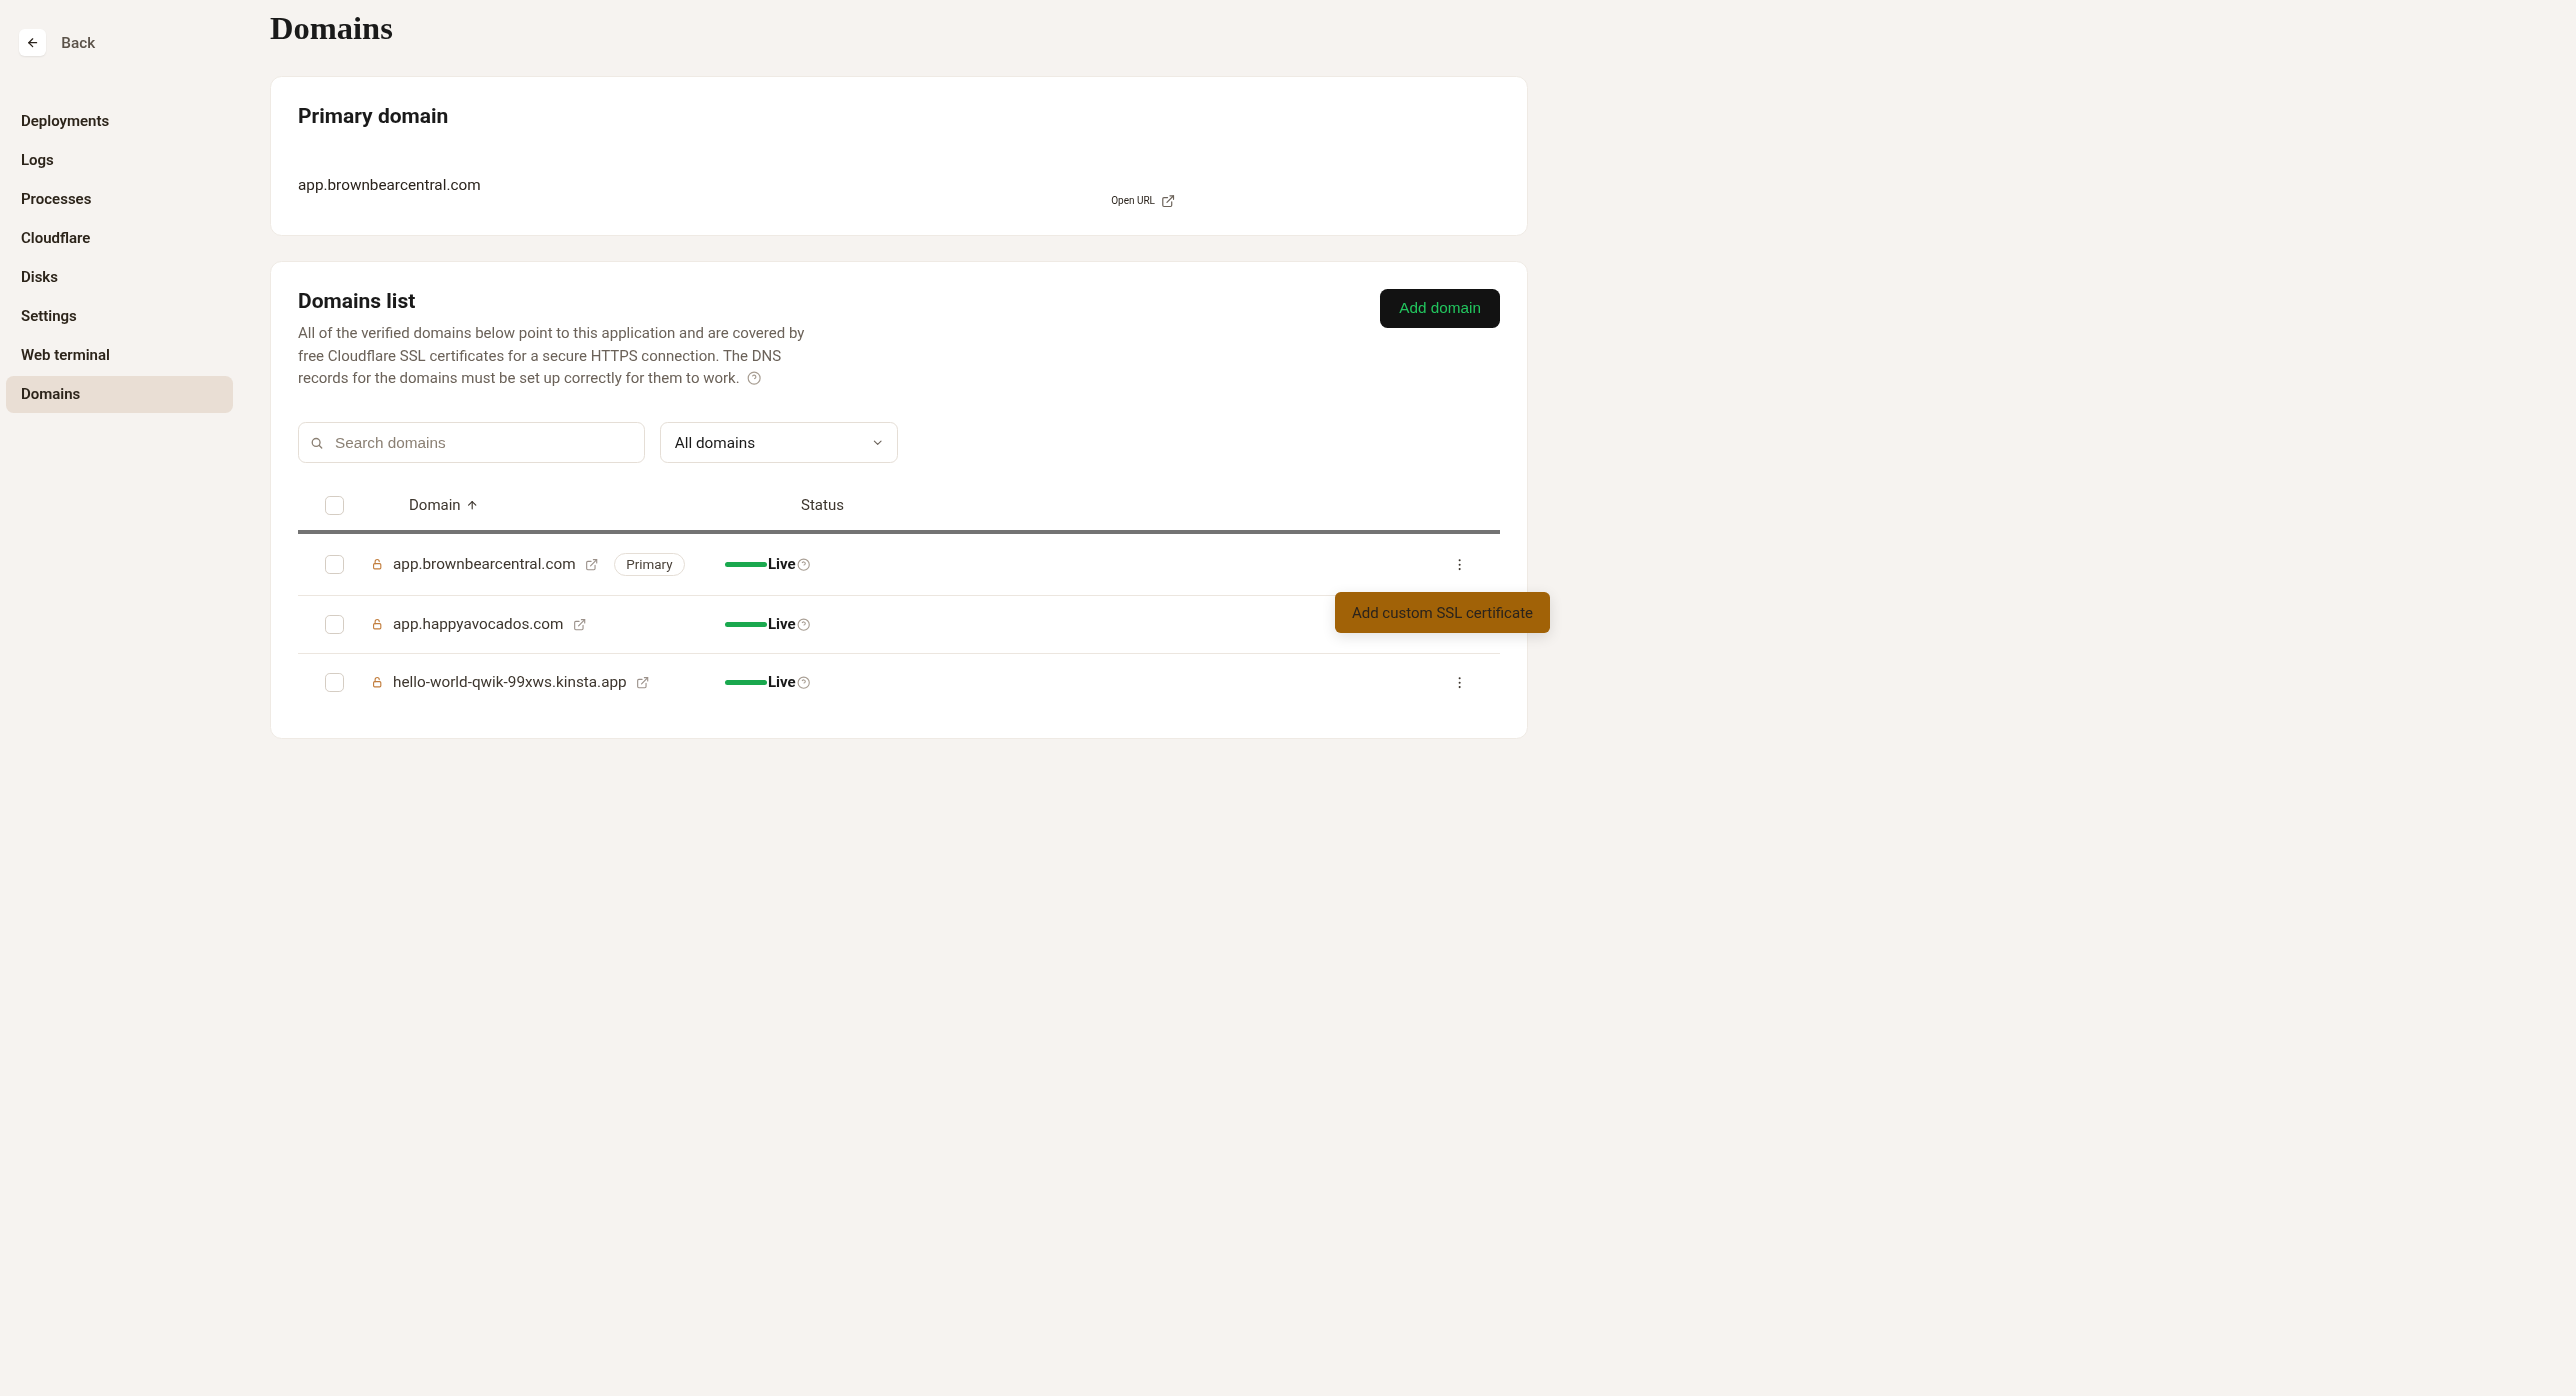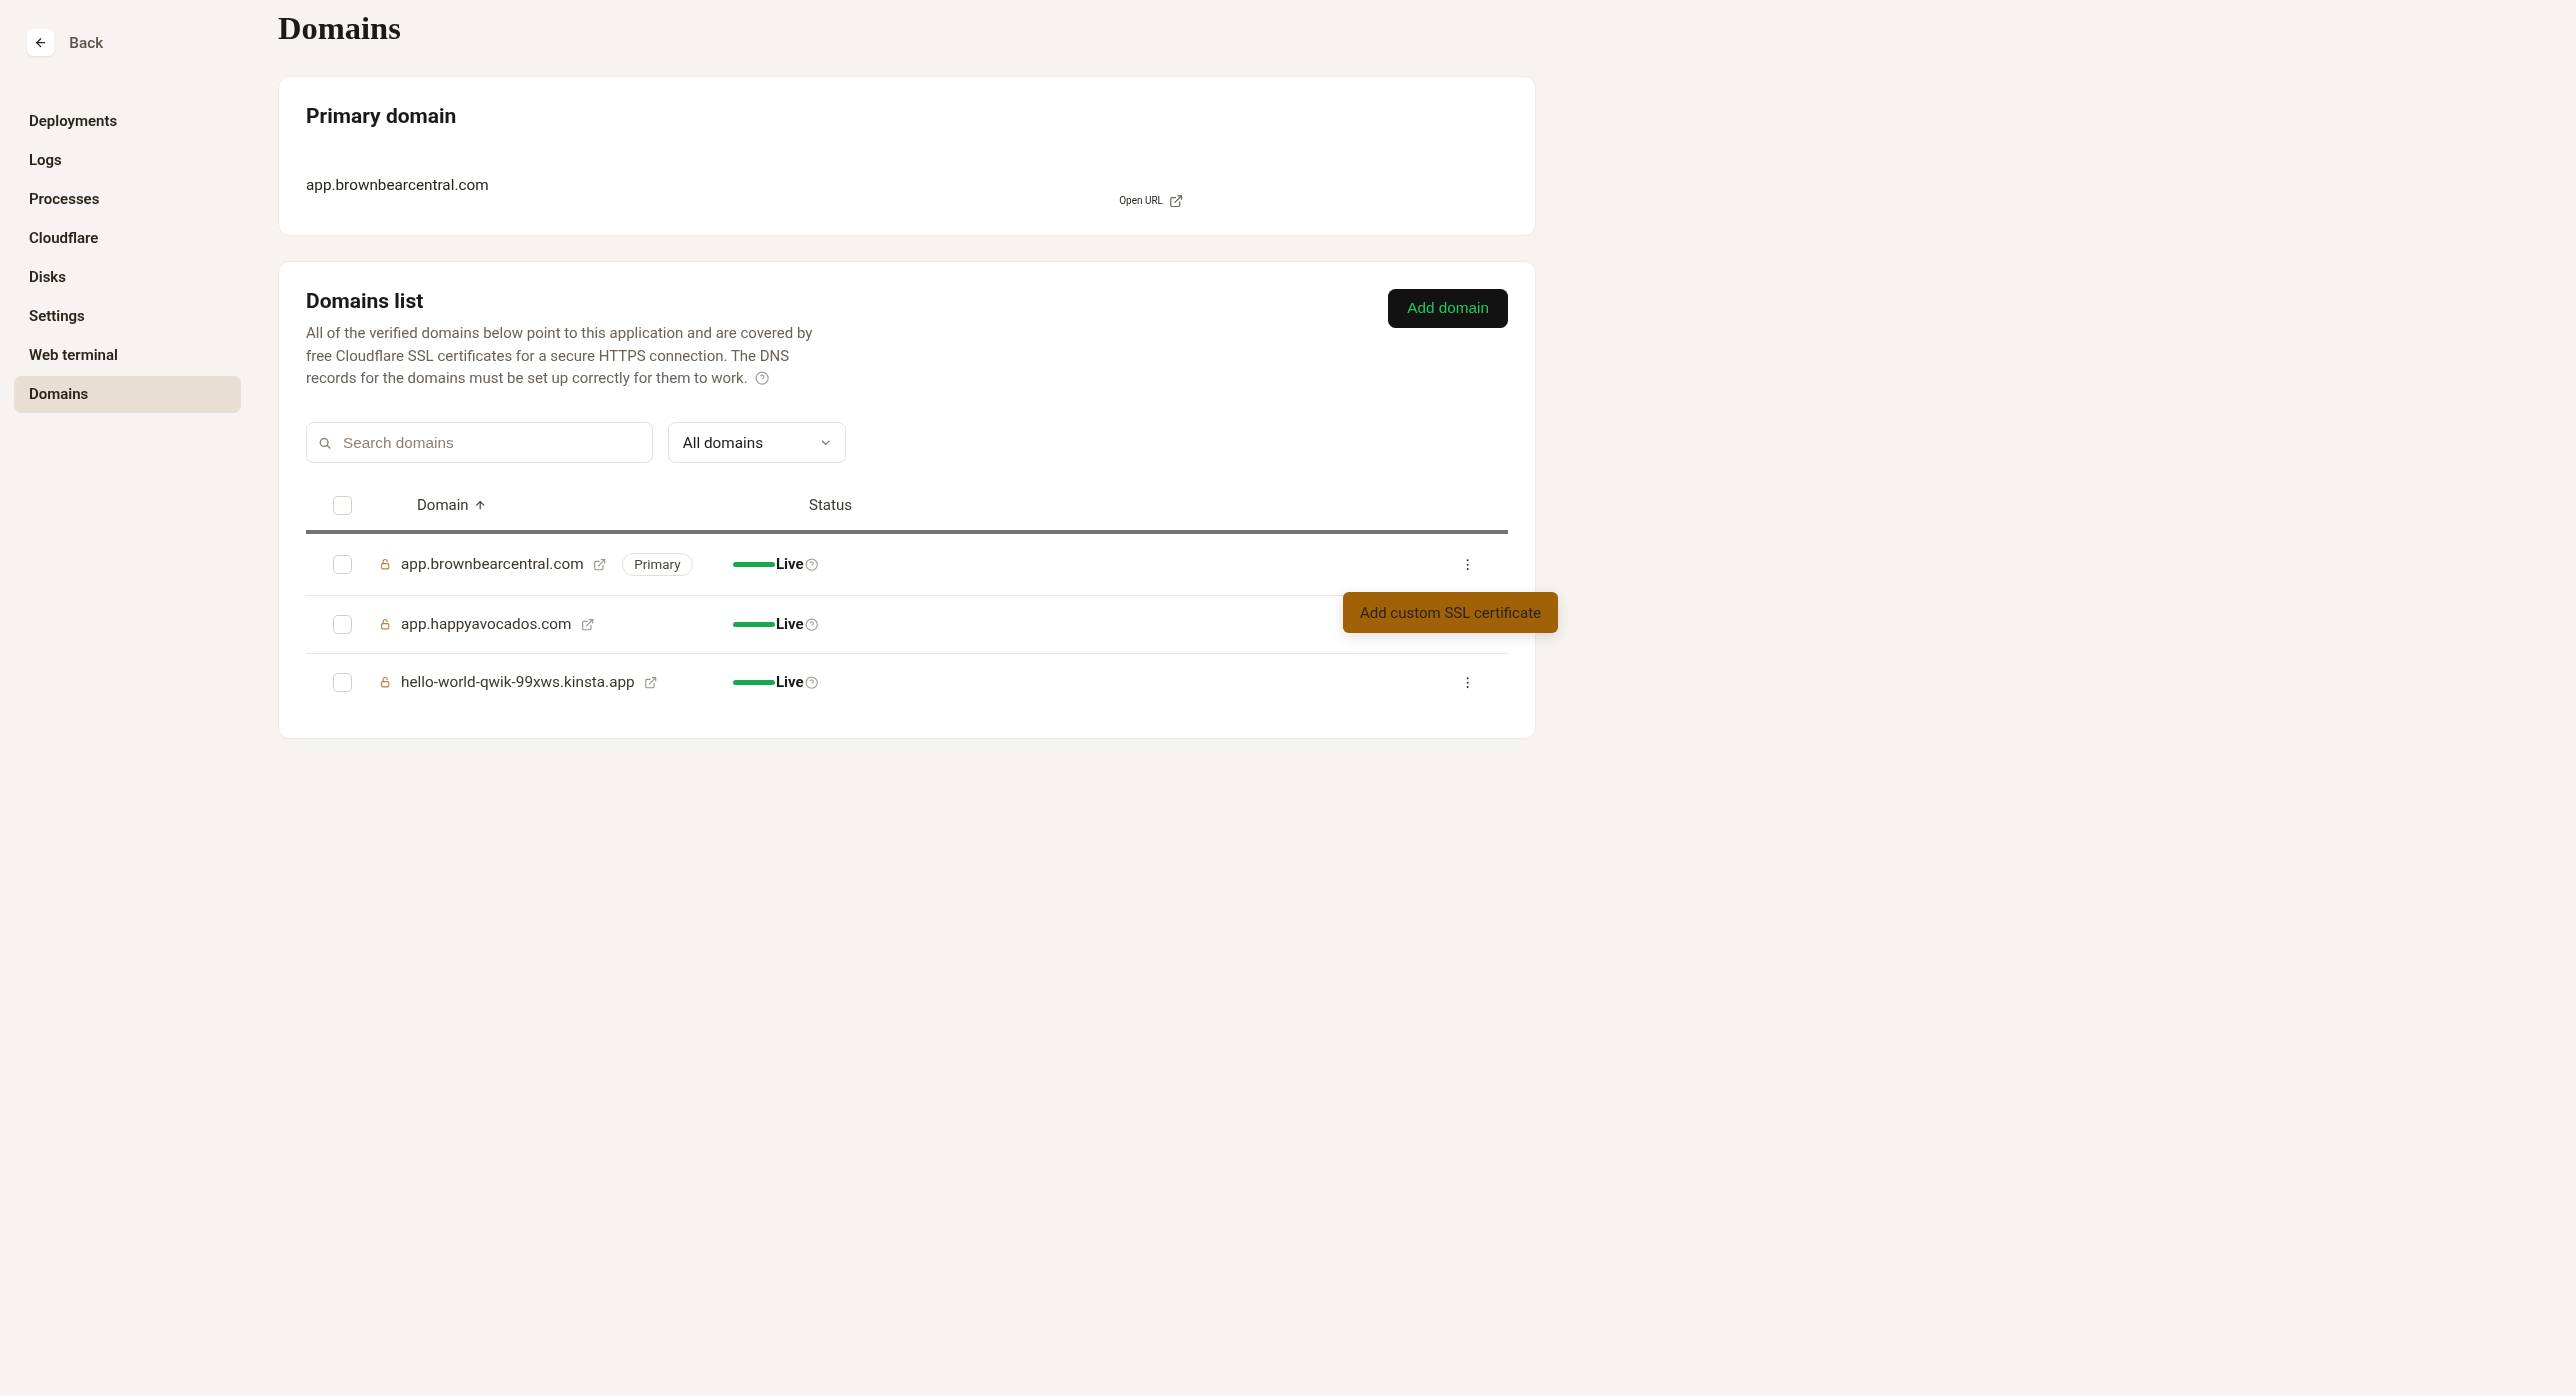--- a/index.html
+++ b/index.html
@@ -5,21 +5,20 @@
     * { box-sizing: border-box; margin: 0; padding: 0; }
     body {
       font-family: -apple-system, BlinkMacSystemFont, "Segoe UI", Roboto, Helvetica, Arial, sans-serif;
       background: #f6f3f0;
       color: #1a1a1a;
       font-size: 15.3px;
     }
     .app {
       display: flex;
       min-height: 100vh;
-      padding-left: 8px;
     }
     .sidebar {
       width: 239px;
       padding: 29px 0 0 0;
       flex-shrink: 0;
     }
     .back-row {
       display: flex;
       align-items: center;
       gap: 15.3px;
@@ -140,21 +139,21 @@
     .search-icon {
       position: absolute;
       left: 11.5px; top: 50%;
       transform: translateY(-50%);
       color: #8b8074;
     }
     .select {
       display: flex;
       align-items: center;
       justify-content: space-between;
-      width: 178px;
+      width: 238px;
       padding: 10.5px 13.4px;
       border: 1px solid #e5ded6;
       border-radius: 7.6px;
       font-size: 15.3px;
       background: #fff;
       cursor: pointer;
     }
     .table-head {
       display: flex;
       align-items: center;

